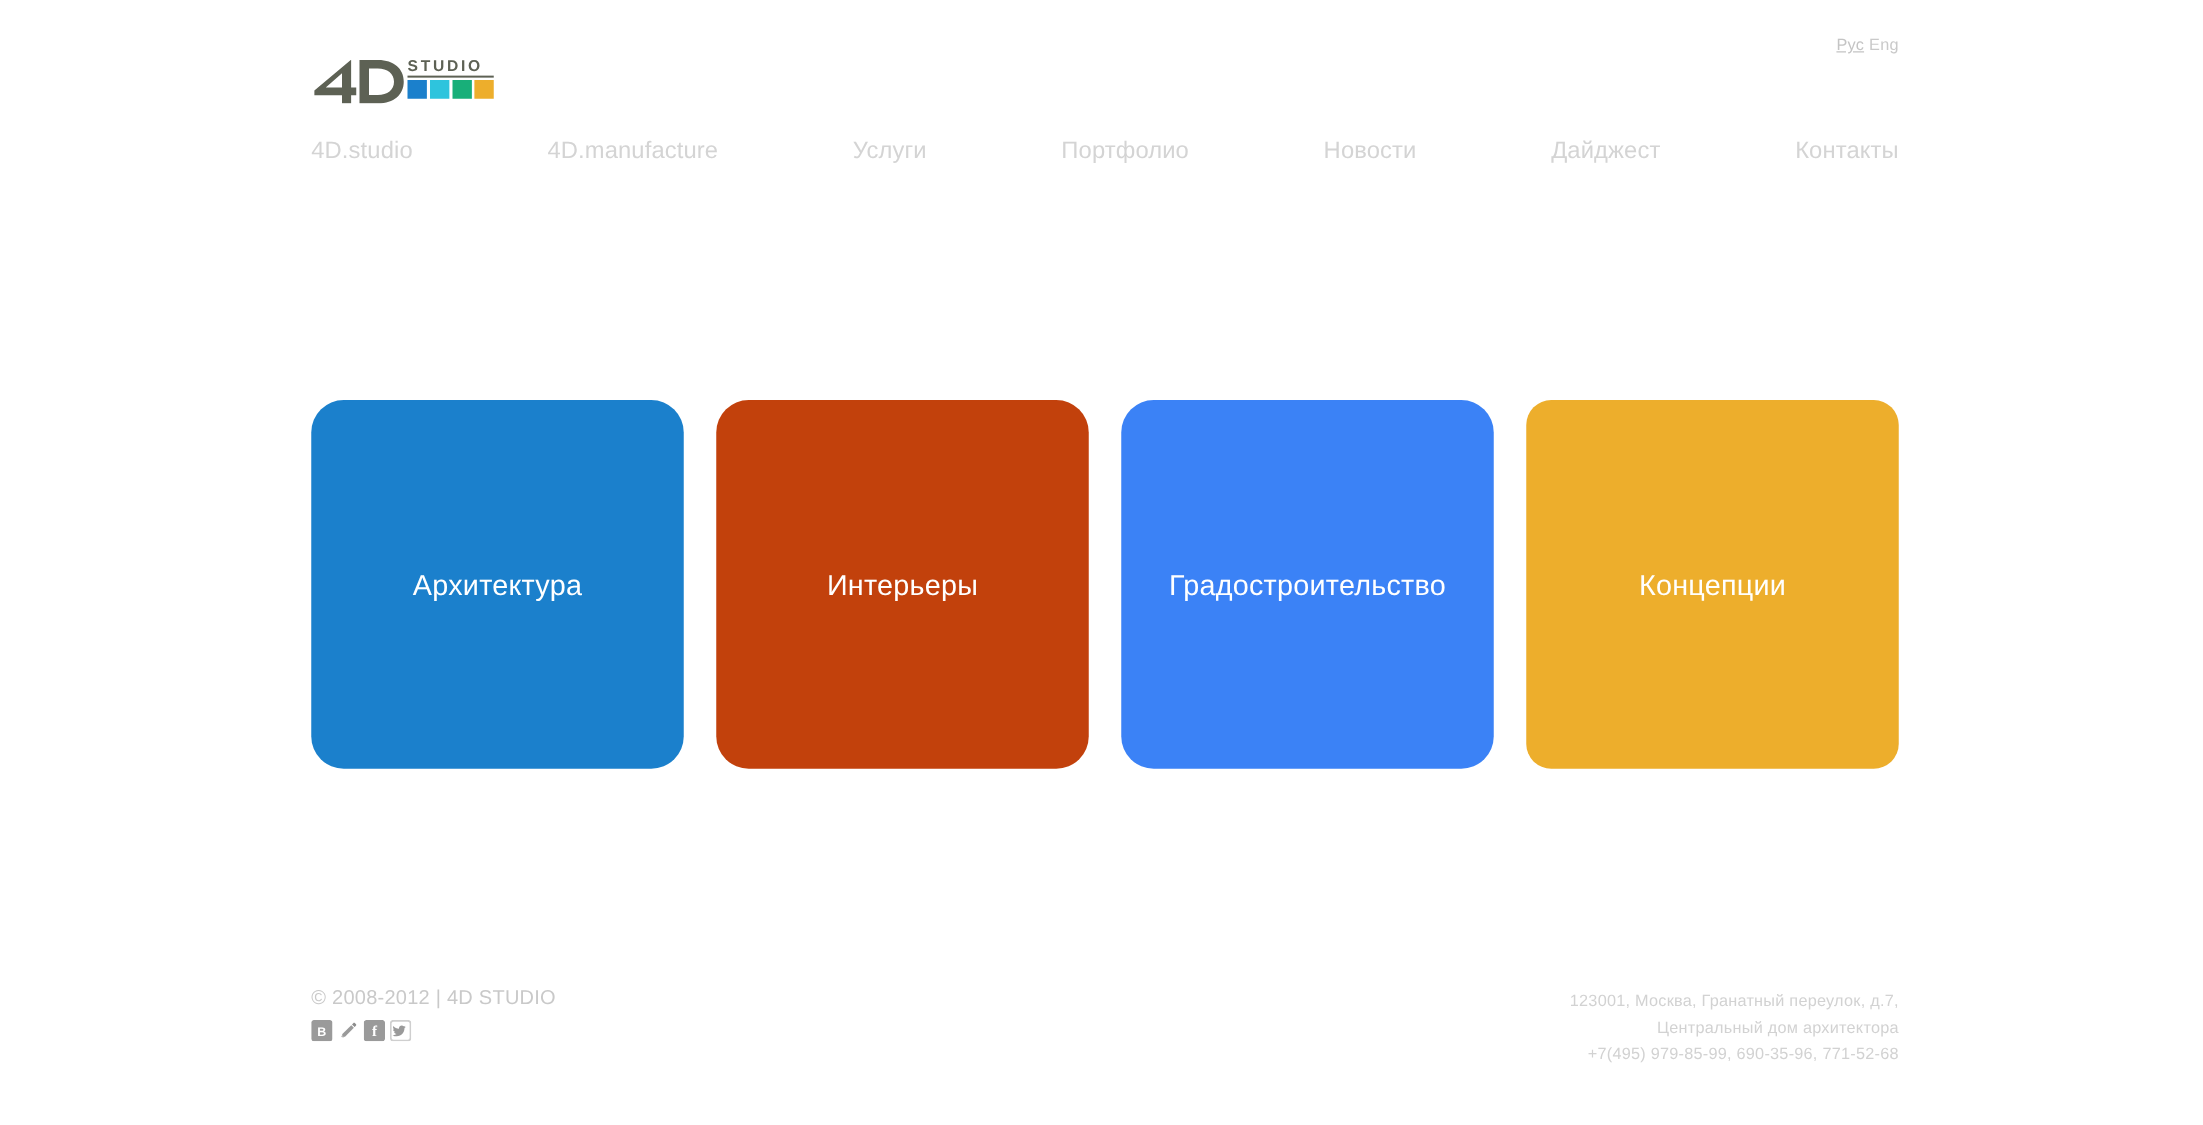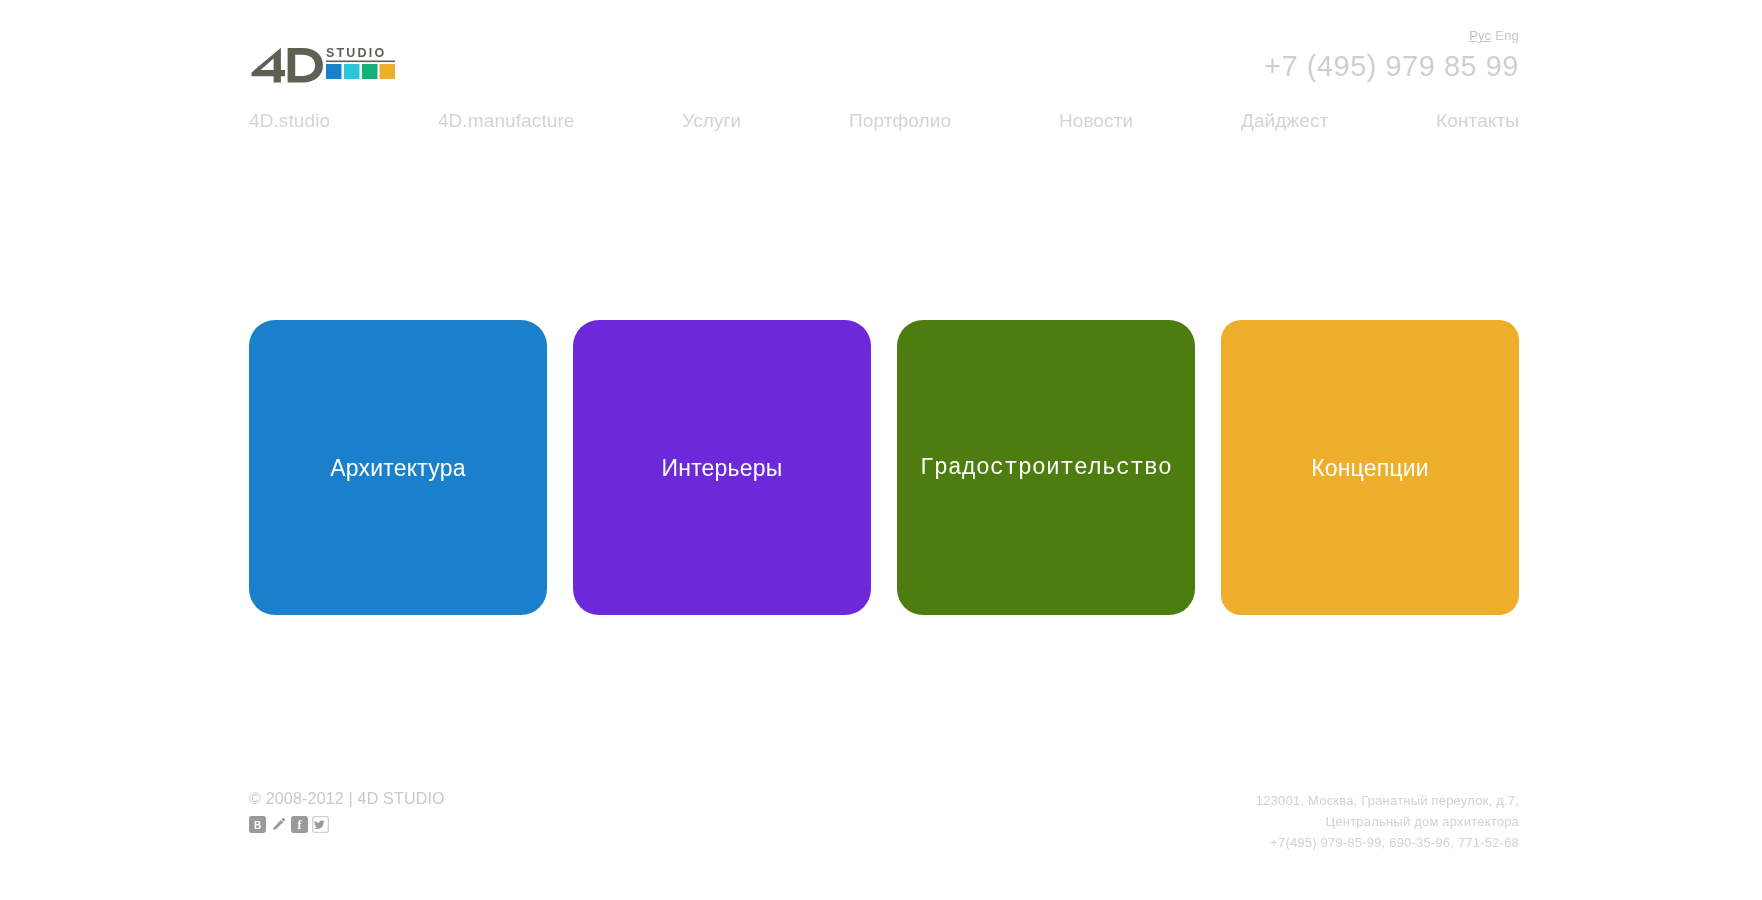--- a/index.html
+++ b/index.html
@@ -209,41 +209,40 @@
           <rect x="113" y="21" width="15.5" height="15" fill="#18af79"></rect>
           <rect x="130.5" y="21" width="15.5" height="15" fill="#edae2c"></rect>
         </svg>
       </a>
 
       <div class="lang">
         <a href="#" class="active">Рус</a>
         <a href="#">Eng</a>
       </div>
 
-      <div class="phone">+7 (495) 979 85 99</div>
 
       <nav class="nav">
         <a href="#">4D.studio</a>
         <a href="#">4D.manufacture</a>
         <a href="#">Услуги</a>
         <a href="#">Портфолио</a>
         <a href="#">Новости</a>
         <a href="#">Дайджест</a>
         <a href="#">Контакты</a>
       </nav>
     </div>
 
     <div class="tiles">
       <a href="#" class="tile" style="background-color: rgb(27, 128, 204);">
         <span class="tile-label">Архитектура</span>
       </a>
-      <a href="#" class="tile" style="background-color: #6d28d9;">
+      <a href="#" class="tile" style="background-color: #c2410c;">
         <span class="tile-label">Интерьеры</span>
       </a>
-      <a href="#" class="tile" style="background-color: #4d7c0f; font-family: Liberation Mono, monospace;">
+      <a href="#" class="tile" style="background-color: #3b82f6;">
         <span class="tile-label">Градостроительство</span>
       </a>
       <a href="#" class="tile" style="background-color: rgb(237, 174, 44); border-radius: 20px;">
         <span class="tile-label">Концепции</span>
       </a>
     </div>
 
     <div class="footer">
 
       <div class="copyright">© 2008-2012 | 4D STUDIO</div>

